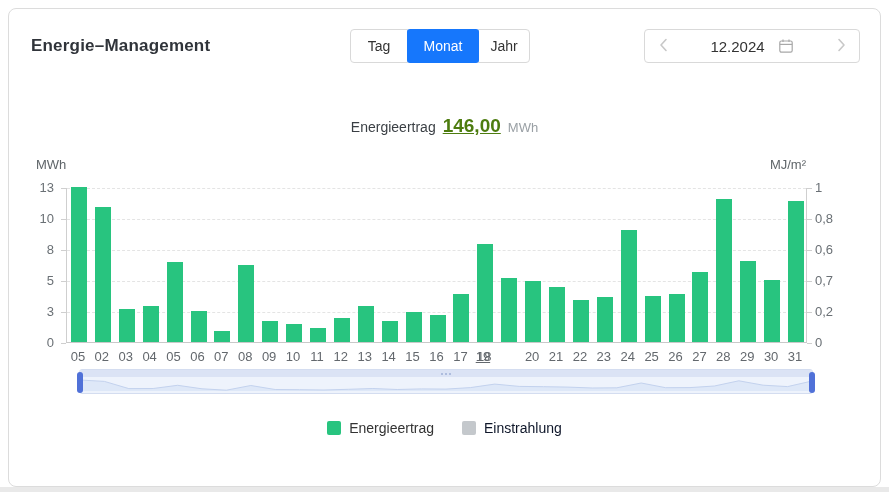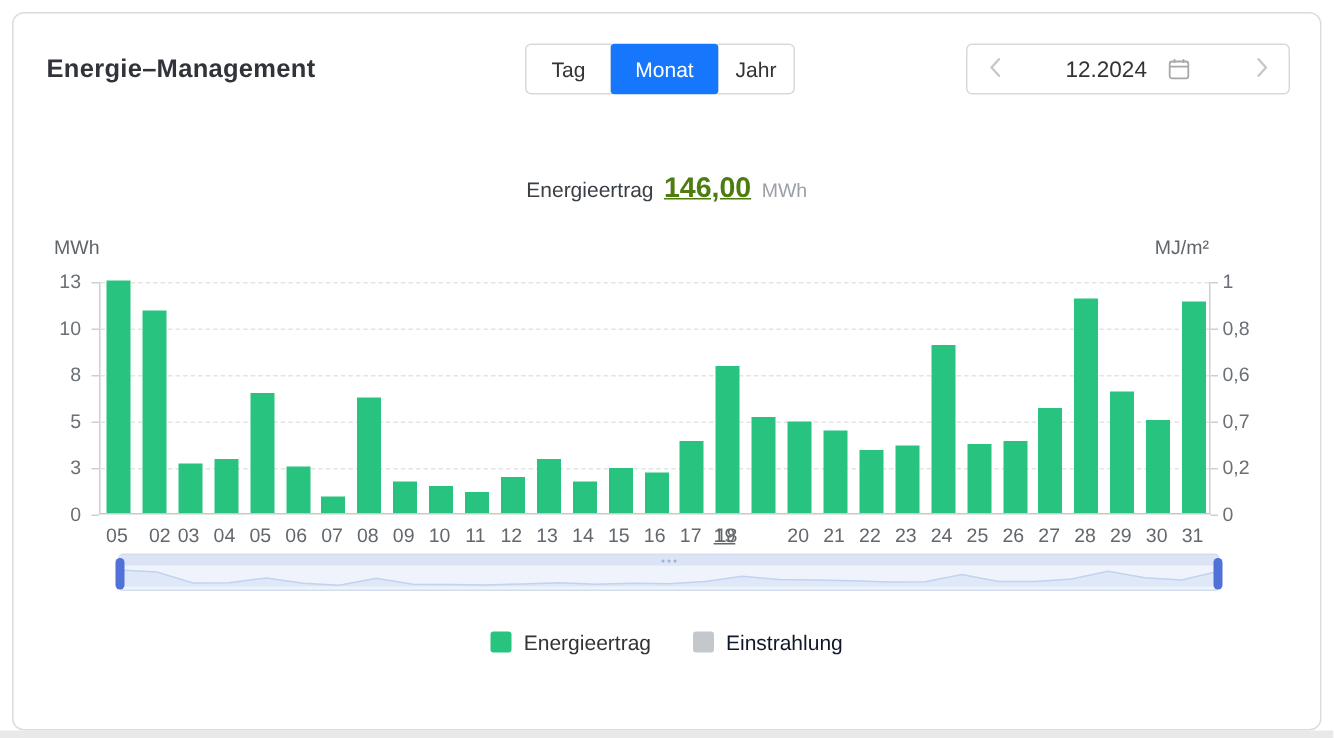--- a/index.html
+++ b/index.html
@@ -193,21 +193,21 @@
   <div class="yticks yticks-right">
       <div class="ytick ytick-right" style="top: 147px;">0</div>
       <div class="ytick ytick-right" style="top: 116px;">0,2</div>
       <div class="ytick ytick-right" style="top: 85px;">0,7</div>
       <div class="ytick ytick-right" style="top: 54px;">0,6</div>
       <div class="ytick ytick-right" style="top: 23px;">0,8</div>
       <div class="ytick ytick-right" style="top: -8px;">1</div>
     </div>
   <div class="x-axis">
       <span class="xlabel" style="left: 0px; width: 23.9px;">05</span>
-      <span class="xlabel" style="left: 23.9px; width: 23.9px; text-align: right;">02</span>
+      <span class="xlabel" style="left: 23.9px; width: 23.9px;">02</span>
       <span class="xlabel" style="left: 47.8px; width: 23.9px;">03</span>
       <span class="xlabel" style="left: 71.7px; width: 23.9px;">04</span>
       <span class="xlabel" style="left: 95.6px; width: 23.9px;">05</span>
       <span class="xlabel" style="left: 119.5px; width: 23.9px;">06</span>
       <span class="xlabel" style="left: 143.4px; width: 23.9px;">07</span>
       <span class="xlabel" style="left: 167.3px; width: 23.9px;">08</span>
       <span class="xlabel" style="left: 191.2px; width: 23.9px;">09</span>
       <span class="xlabel" style="left: 215.1px; width: 23.9px;">10</span>
       <span class="xlabel" style="left: 239px; width: 23.9px;">11</span>
       <span class="xlabel" style="left: 262.9px; width: 23.9px;">12</span>

